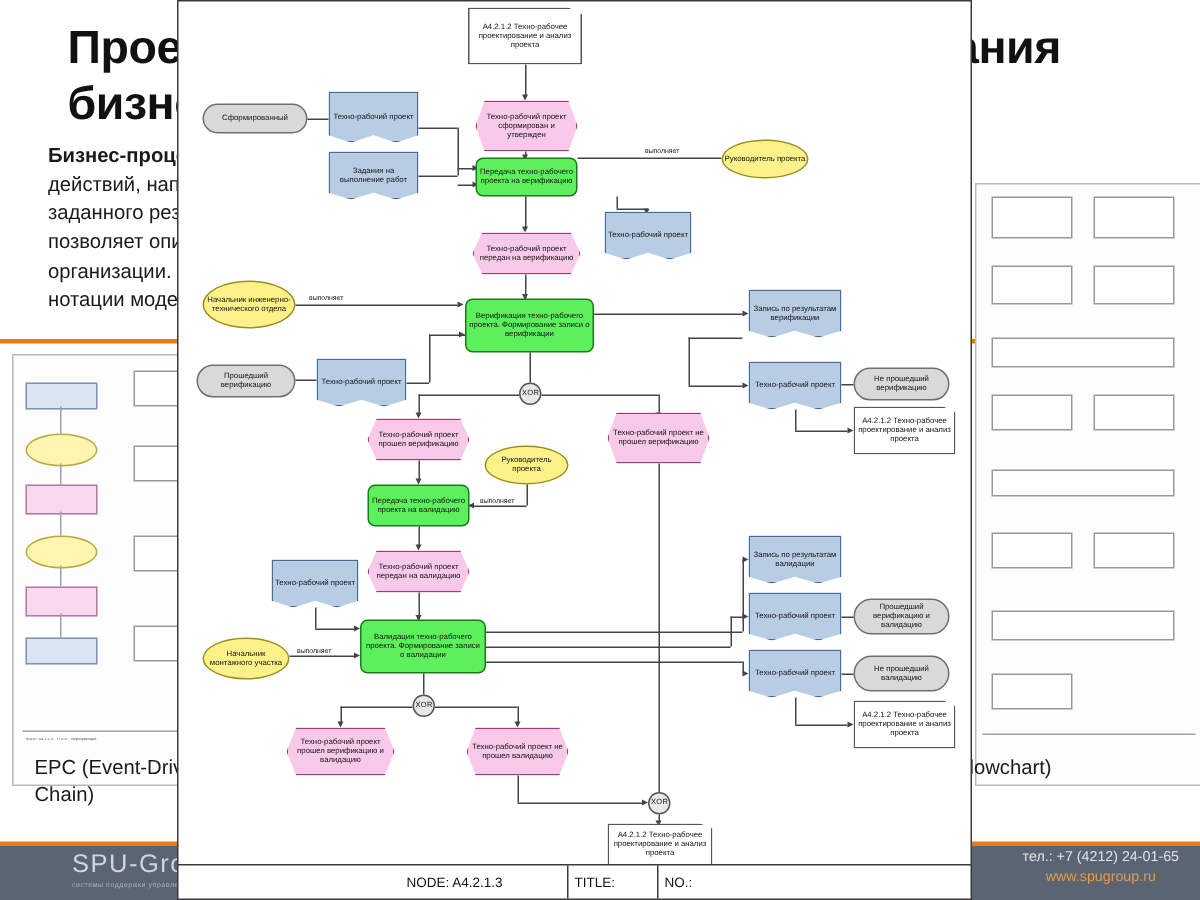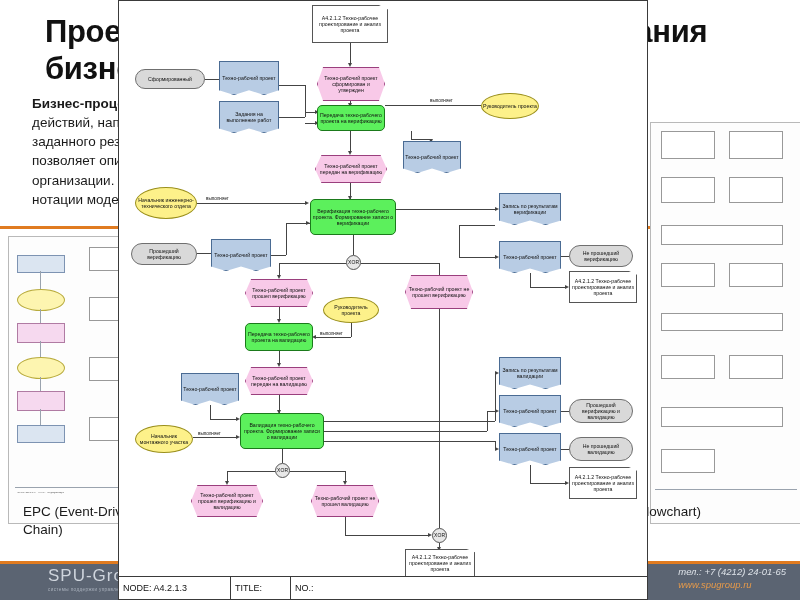--- a/index.html
+++ b/index.html
@@ -37,33 +37,33 @@
   .g-box.y{background:#fdf5b0;border-color:#b8ab3d;}
   .g-box.p{background:#f6d9ef;border-color:#b07ba3;}
   .g-box.w{background:#ffffff;border-color:#999;}
   .g-line{position:absolute;background:#9aa3ae;}
   .g-txt{position:absolute;font-size:2.6px;color:#555;line-height:1.1;overflow:hidden;}
 
   
   #spu-logo{position:absolute;left:48px;top:566px;color:#cfd5dd;}
   #spu-name{font-size:17px;letter-spacing:1px;}
   #spu-sub{font-size:4.6px;letter-spacing:.4px;color:#aab2bd;margin-top:1px;}
-  #footer-contact{position:absolute;right:14px;top:566px;text-align:left;color:#dde2e8;font-size:9.5px;line-height:1.35;font-style:italic;}
+  #footer-contact{position:absolute;right:14px;top:566px;text-align:center;color:#dde2e8;font-size:9.5px;line-height:1.35;}
   #footer-contact .www{color:#e69a4a;}
 
   
   #fc-panel{
     position:absolute;left:118px;top:0px;width:528px;height:578px;
     background:#ffffff;border:1px solid #3a3a3a;overflow:hidden;
   }
   #fc-canvas{position:absolute;left:0;top:0;width:528px;height:578px;}
   #fc-bottombar{
     position:absolute;left:118px;top:576px;width:528px;height:22px;
     background:#ffffff;border:1px solid #3a3a3a;display:flex;align-items:center;
-    font-size:9px;color:#111;
+    font-size:9px;color:#111;justify-content:center;
   }
   #fc-bottombar .cell{height:100%;display:flex;align-items:center;padding:0 4px;
     border-right:1px solid #3a3a3a;box-sizing:border-box;white-space:nowrap;}
   #fc-bottombar .cell:last-child{border-right:none;}
   .bb-node{width:112px;}
   .bb-title{width:60px;}
   .bb-name{flex:1;justify-content:center;}
   .bb-no{width:60px;}
 
   

